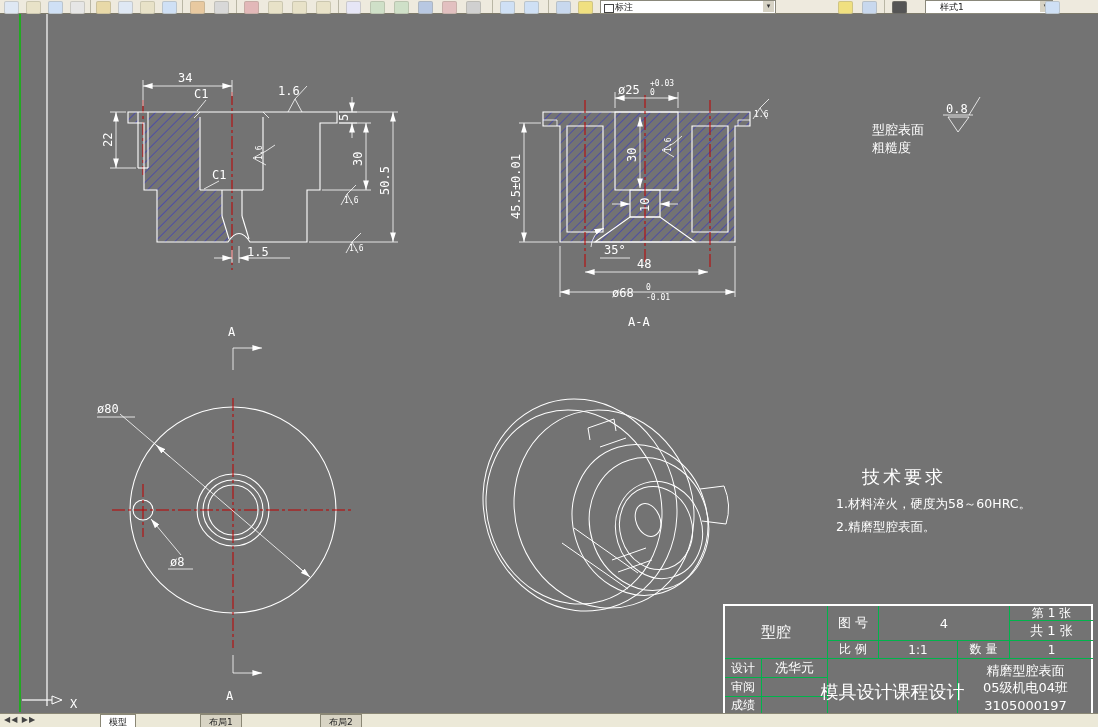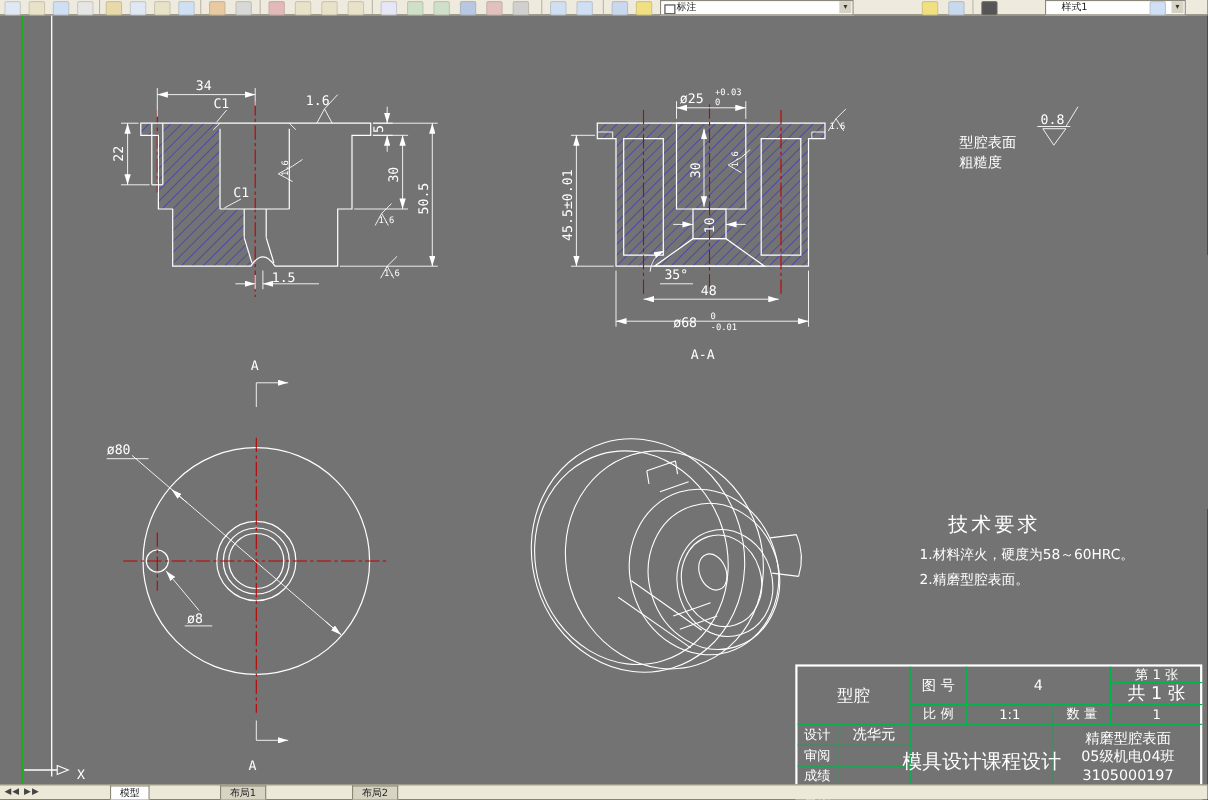--- a/index.html
+++ b/index.html
@@ -78,21 +78,21 @@
     <span class="tico" style="left:578px;background:#f0e080"></span>
     <div class="combo" style="left:600px;width:160px">
       <span class="sw"></span>
       <span>标注</span>
       <span class="da">▾</span>
     </div>
     <span class="tico" style="left:838px;background:#f0e080"></span>
     <span class="tico" style="left:862px;background:#c8d8ee"></span>
     <span class="tsep" style="left:884px"></span>
     <span class="tico" style="left:892px;background:#555"></span>
-    <div class="combo" style="left:950px;width:112px">
+    <div class="combo" style="left:925px;width:112px">
       <span>样式1</span>
       <span class="da">▾</span>
     </div>
     <span class="tico" style="left:1045px;background:#cfe0f5"></span>
   </div>
 
   <svg width="1098" height="727" viewBox="0 0 1098 727">
     <defs>
       <pattern id="hz" width="7" height="7" patternUnits="userSpaceOnUse" patternTransform="rotate(45)">
         <line x1="0" y1="0" x2="0" y2="7" stroke="#2a2ad2" stroke-width="1"></line>
@@ -362,21 +362,21 @@
     <div class="gl" style="left:102px;top:0;width:1px;height:119px"></div>
     <div class="gl" style="left:153px;top:0;width:1px;height:52px"></div>
     <div class="gl" style="left:232px;top:34px;width:1px;height:85px"></div>
     <div class="gl" style="left:284px;top:0;width:1px;height:52px"></div>
     <div class="gl" style="left:36px;top:52px;width:1px;height:67px"></div>
 
     <div class="tc" style="left:0;top:0;width:102px;height:52px;font-size:15px">型腔</div>
     <div class="tc" style="left:103px;top:0;width:50px;height:34px">图  号</div>
     <div class="tc" style="left:154px;top:0;width:130px;height:34px">4</div>
     <div class="tc" style="left:285px;top:0;width:83px;height:14px;font-size:12px">第 1 张</div>
-    <div class="tc" style="left:285px;top:15px;width:83px;height:19px;font-size:16px">共 1  张</div>
+    <div class="tc" style="left:285px;top:15px;width:83px;height:19px;font-size:13px">共 1  张</div>
     <div class="tc" style="left:103px;top:35px;width:50px;height:17px;font-size:12px">比  例</div>
     <div class="tc" style="left:154px;top:35px;width:78px;height:17px;font-size:12px">1:1</div>
     <div class="tc" style="left:233px;top:35px;width:51px;height:17px;font-size:12px">数  量</div>
     <div class="tc" style="left:285px;top:35px;width:83px;height:17px;font-size:12px">1</div>
     <div class="tc" style="left:0;top:53px;width:36px;height:18px;font-size:12px">设计</div>
     <div class="tc" style="left:37px;top:53px;width:65px;height:18px;font-size:13px">冼华元</div>
     <div class="tc" style="left:0;top:72px;width:36px;height:18px;font-size:12px">审阅</div>
     <div class="tc" style="left:0;top:91px;width:36px;height:17px;font-size:12px">成绩</div>
     <div class="tc" style="left:0;top:109px;width:36px;height:12px;font-size:12px;align-items:flex-start">日期</div>
     <div class="tc" style="left:103px;top:53px;width:129px;height:66px;font-size:18px">模具设计课程设计</div>

